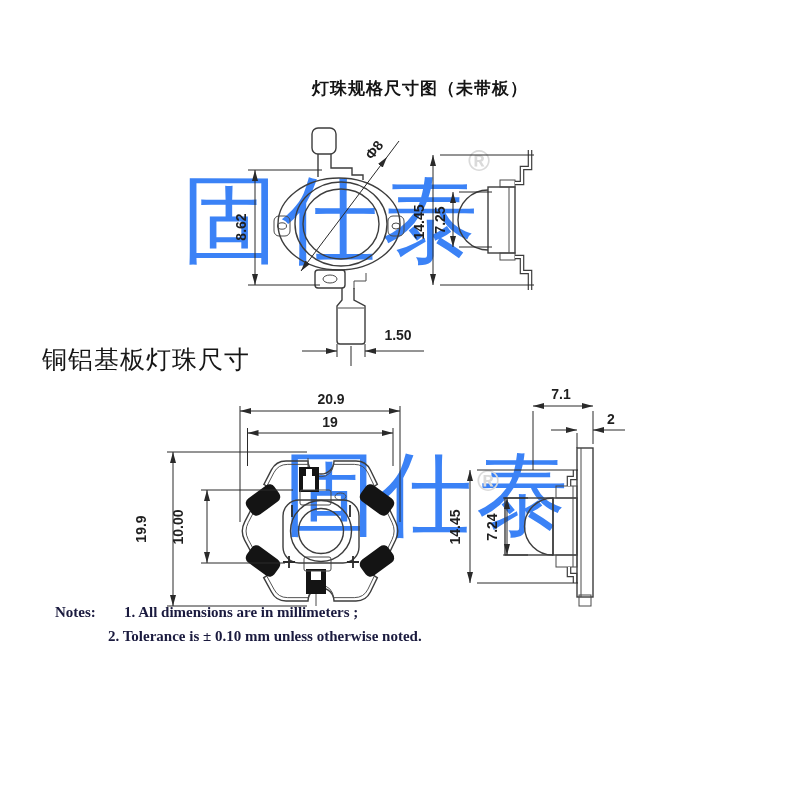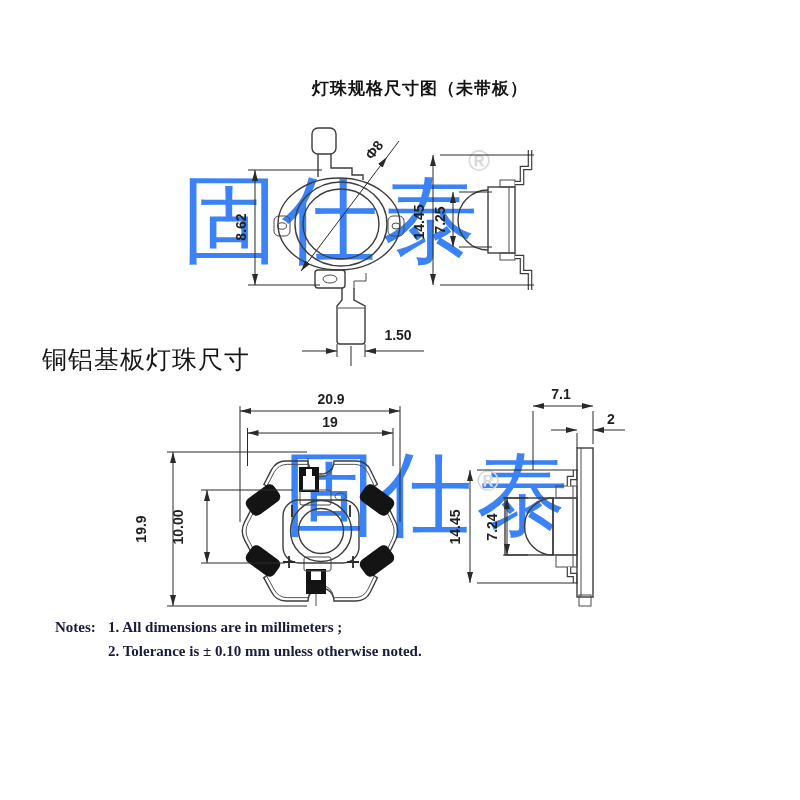--- a/index.html
+++ b/index.html
@@ -5,25 +5,25 @@
   html,body{margin:0;padding:0;}
   body{width:800px;height:800px;background:#ffffff;position:relative;overflow:hidden;
        font-family:"Liberation Sans",sans-serif;}
   .abs{position:absolute;}
   .wm{color:#3b82f6;font-weight:normal;font-family:"Liberation Sans",sans-serif;
       letter-spacing:4px;line-height:1;user-select:none;white-space:nowrap;}
   .wm-r{color:#dadada;font-weight:bold;line-height:1;}
   #title{left:312px;top:77px;font-size:17px;font-weight:bold;color:#141414;letter-spacing:1px;font-family:Liberation Serif, serif;}
   #section-label{left:42px;top:343px;font-size:25px;color:#161616;
       font-family:"Liberation Serif",serif;letter-spacing:1px;}
-  #notes{left:55px;top:619px;font-family:"Liberation Serif",serif;font-weight:bold;
+  #notes{left:55px;top:604px;font-family:"Liberation Serif",serif;font-weight:bold;
       color:#1a1a3e;font-size:15px;}
   #notes .nrow{display:flex;}
   #notes .nhead{width:53px;}
-  #notes .nitem{margin-left:0px;}
+  #notes .nitem{margin-left:16px;}
   #notes .n2{margin-left:53px;margin-top:7px;}
   svg{position:absolute;left:0;top:0;}
   svg text{font-family:"Liberation Sans",sans-serif;font-size:14px;font-weight:bold;fill:#1f1f1f;}
   .ln{stroke:#3d3d3d;stroke-width:1.4;fill:none;}
   .ln2{stroke:#4a4a4a;stroke-width:1;fill:none;}
   .dim{stroke:#2a2a2a;stroke-width:1;fill:none;}
   .pad{fill:#141414;stroke:none;}
   .lead-o{stroke:#3d3d3d;stroke-width:4.6;fill:none;}
   .lead-i{stroke:#ffffff;stroke-width:2.2;fill:none;}
   .tick{stroke:#2a2a2a;stroke-width:1.8;fill:none;}

